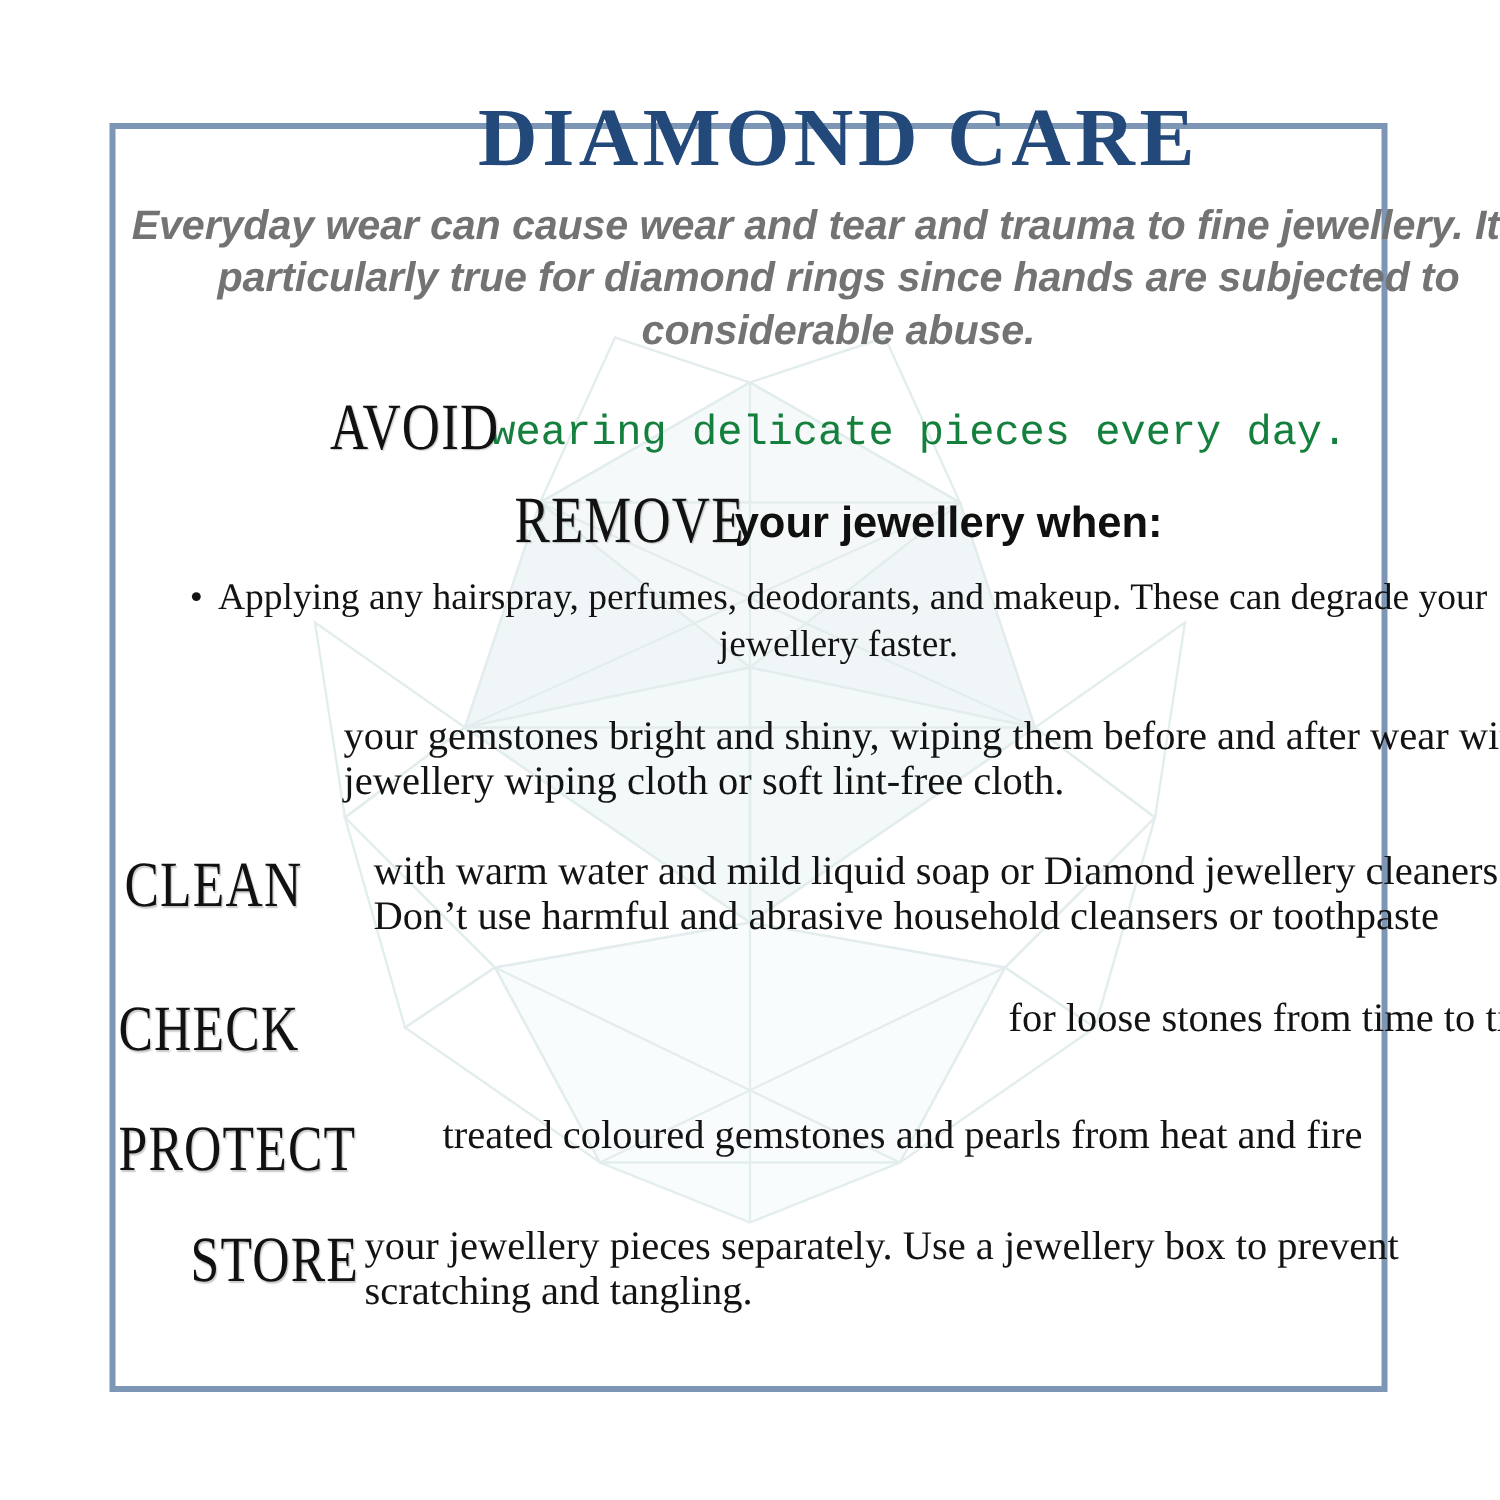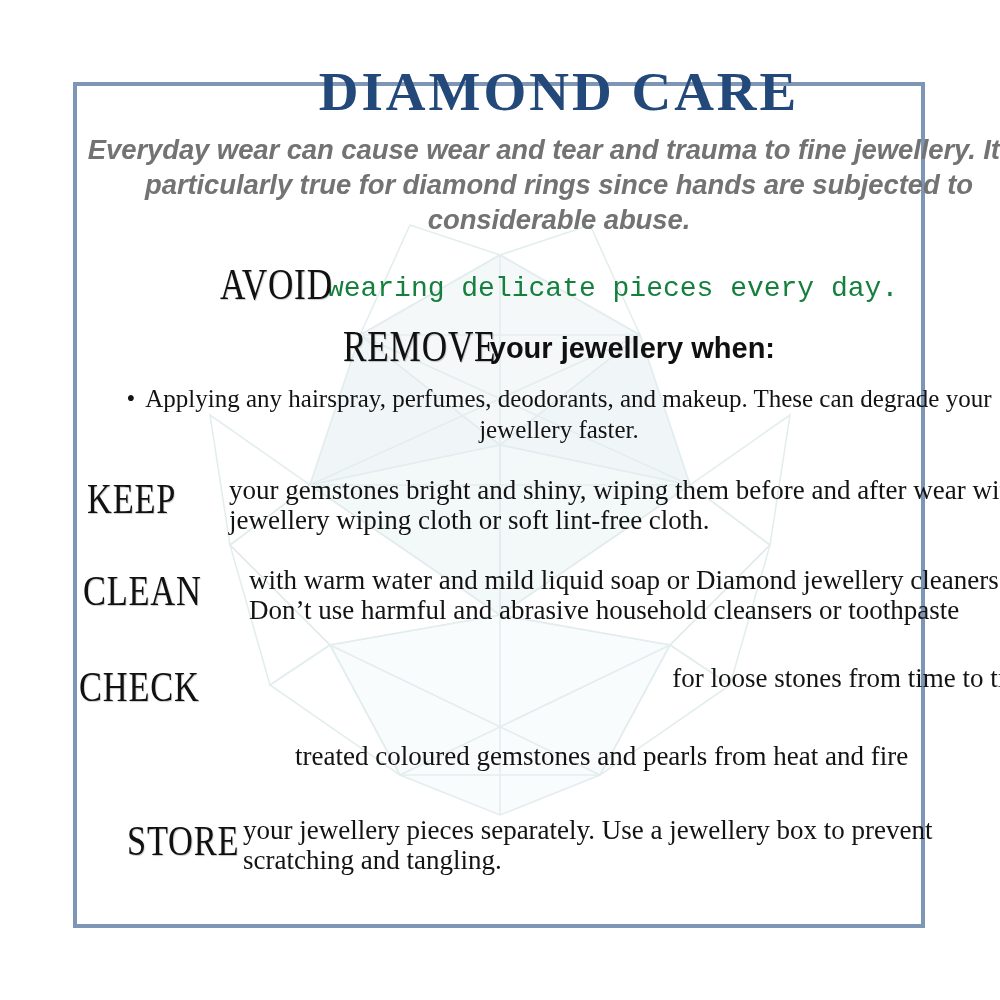--- a/index.html
+++ b/index.html
@@ -208,41 +208,41 @@
     <span id="remove-kw" class="kw">REMOVE</span><span id="remove-body">your jewellery when:</span>
   </div>
 
   <div id="bullets">
     <div class="bullet-block">
       <span class="bullet-dot">•</span><span>Applying any hairspray, perfumes, deodorants, and makeup. These can degrade your jewellery faster.</span>
     </div>
   </div>
 
   <div class="section" id="sec-keep">
-    <div class="kw-cell">
-      <span class="kw">KEEP</span>
-    </div>
     <div class="body">your gemstones bright and shiny, wiping them before and after wear with jewellery wiping cloth or soft lint-free cloth.</div>
   </div>
 
   <div class="section" id="sec-clean">
     <div class="kw-cell">
       <span class="kw">CLEAN</span>
     </div>
     <div class="body">with warm water and mild liquid soap or Diamond jewellery cleaners. Don’t use harmful and abrasive household cleansers or toothpaste</div>
   </div>
 
   <div class="section" id="sec-check">
     <div class="kw-cell">
       <span class="kw">CHECK</span>
     </div>
     <div class="body">for loose stones from time to time.</div>
   </div>
 
   <div class="section" id="sec-protect">
+    <div class="kw-cell">
+      <span class="kw">PROTECT</span>
+    </div>
     <div class="body">treated coloured gemstones and pearls from heat and fire</div>
   </div>
 
   <div class="section" id="sec-store">
     <div class="kw-cell">
       <span class="kw">STORE</span>
     </div>
     <div class="body">your jewellery pieces separately. Use a jewellery box to prevent scratching and tangling.</div>
   </div>
 

